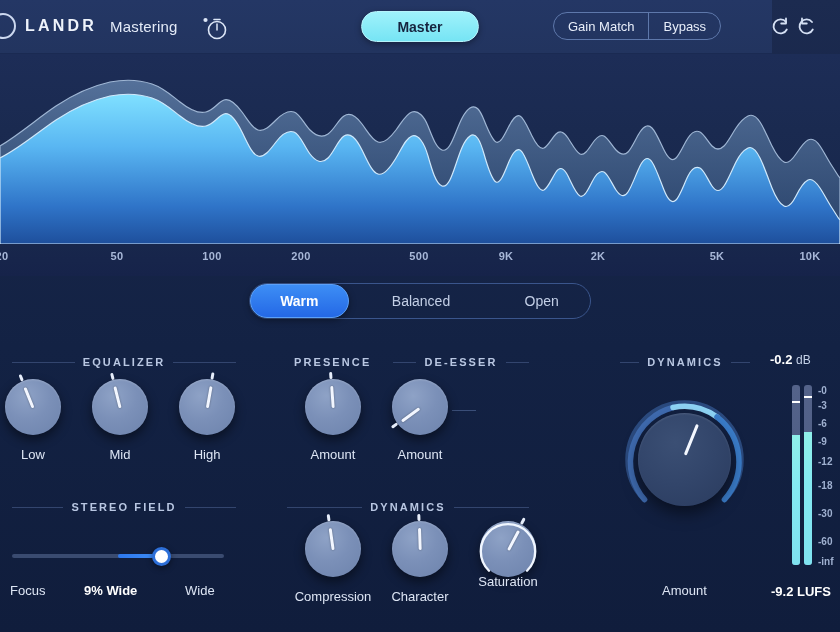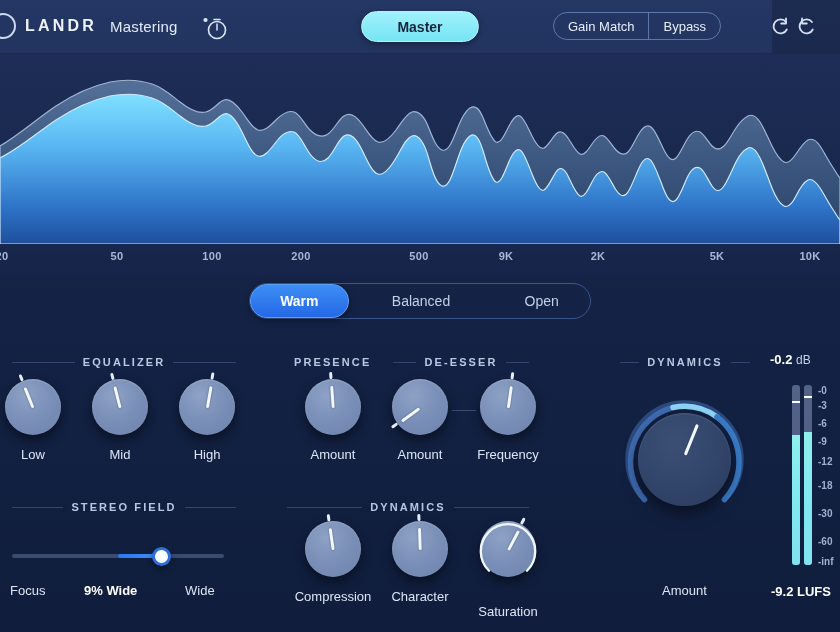--- a/index.html
+++ b/index.html
@@ -492,27 +492,20 @@
       </div>
       <div class="knob-label" style="top: 68px; left: 28px;">Amount</div>
     </div>
     <div class="knob-group" style="left: 392px; top: 379px; width: 56px;">
       <div class="knob" style="width: 56px; height: 56px;">
         <div class="knob-tick" style="transform: translateX(-50%) rotate(-126deg); transform-origin: 50% 35px;"></div>
         <div class="knob-pointer" style="transform: translateX(-50%) rotate(-126deg);"></div>
       </div>
       <div class="knob-label" style="top: 68px; left: 28px;">Amount</div>
     </div>
-    <div class="knob-group" style="left: 480px; top: 379px; width: 56px;">
-      <div class="knob" style="width: 56px; height: 56px;">
-        <div class="knob-tick" style="transform: translateX(-50%) rotate(8deg); transform-origin: 50% 35px;"></div>
-        <div class="knob-pointer" style="transform: translateX(-50%) rotate(8deg);"></div>
-      </div>
-      <div class="knob-label" style="top: 68px; left: 28px;">Frequency</div>
-    </div>
     <div class="knob-group" style="left: 392px; top: 521px; width: 56px;">
       <div class="knob" style="width: 56px; height: 56px;">
         <div class="knob-tick" style="transform: translateX(-50%) rotate(-2deg); transform-origin: 50% 35px;"></div>
         <div class="knob-pointer" style="transform: translateX(-50%) rotate(-2deg);"></div>
       </div>
       <div class="knob-label" style="top: 68px; left: 28px;">Character</div>
     </div>
     <div class="knob-group" style="left: 305px; top: 521px; width: 56px;">
       <div class="knob" style="width: 56px; height: 56px;">
         <div class="knob-tick" style="transform: translateX(-50%) rotate(-8deg); transform-origin: 50% 35px;"></div>
@@ -521,15 +514,15 @@
       <div class="knob-label" style="top: 68px; left: 28px;">Compression</div>
     </div>
     <div class="knob-group" style="left: 480px; top: 521px; width: 56px;">
       <div class="knob" style="width: 56px; height: 56px;">
         <svg class="sat-arc" viewBox="0 0 100 100">
           <path d="M22 82 A40 40 0 1 1 78 82" fill="none" stroke="#f0f6ff" stroke-width="3.5" stroke-linecap="round"></path>
         </svg>
         <div class="knob-tick" style="transform: translateX(-50%) rotate(28deg); transform-origin: 50% 35px;"></div>
         <div class="knob-pointer" style="transform: translateX(-50%) rotate(28deg);"></div>
       </div>
-      <div class="knob-label" style="top: 83px; left: 28px; text-align: center;">Saturation</div>
+      <div class="knob-label" style="top: 53px; left: 28px; text-align: center;">Saturation</div>
     </div>
   </div>
 
 </body></html>

